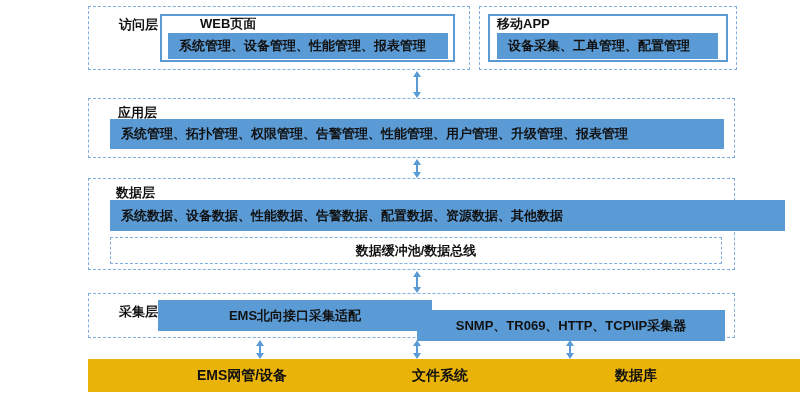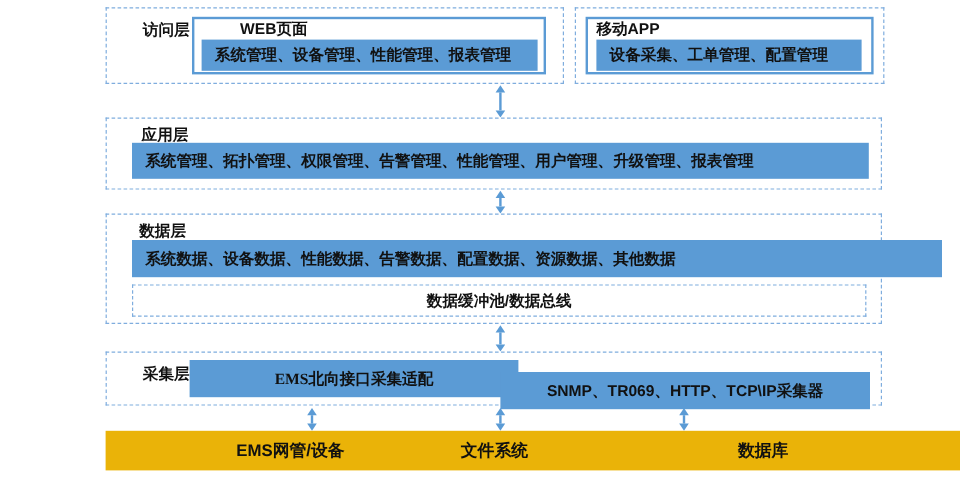--- a/index.html
+++ b/index.html
@@ -57,26 +57,26 @@
     <span class="layer-label" style="left:7px;top:5px;">数据层</span>
   </div>
   <div class="blue-bar bar-left" style="left:110px;top:200px;width:675px;height:31px;">系统数据、设备数据、性能数据、告警数据、配置数据、资源数据、其他数据</div>
   <div class="bus-box" style="left:110px;top:237px;width:612px;height:27px;">数据缓冲池/数据总线</div>
 
   <div class="varrow" style="left:416px;top:277px;height:10px;"></div>
 
   <div class="dashed-panel" style="left:88px;top:293px;width:647px;height:45px;">
     <span class="layer-label" style="left:10px;top:9px;">采集层</span>
   </div>
-  <div class="blue-bar bar-center" style="left:158px;top:300px;width:274px;height:31px;font-family:Liberation Serif, serif;">EMS北向接口采集适配</div>
+  <div class="blue-bar bar-center" style="left:158px;top:300px;width:274px;height:31px;">EMS北向接口采集适配</div>
   <div class="blue-bar bar-center" style="left:417px;top:310px;width:308px;height:31px;">SNMP、TR069、HTTP、TCP\IP采集器</div>
 
   <div class="varrow" style="left:259px;top:346px;height:7px;"></div>
   <div class="varrow" style="left:416px;top:346px;height:7px;"></div>
   <div class="varrow" style="left:569px;top:346px;height:7px;"></div>
 
   <div class="bottom-bar">
     <span class="bottom-label" style="left:154px;">EMS网管/设备</span>
-    <span class="bottom-label" style="left:324px;">文件系统</span>
+    <span class="bottom-label" style="left:352px;font-family:Liberation Serif, serif;">文件系统</span>
     <span class="bottom-label" style="left:548px;">数据库</span>
   </div>
 
 </div>
 
 </body></html>

